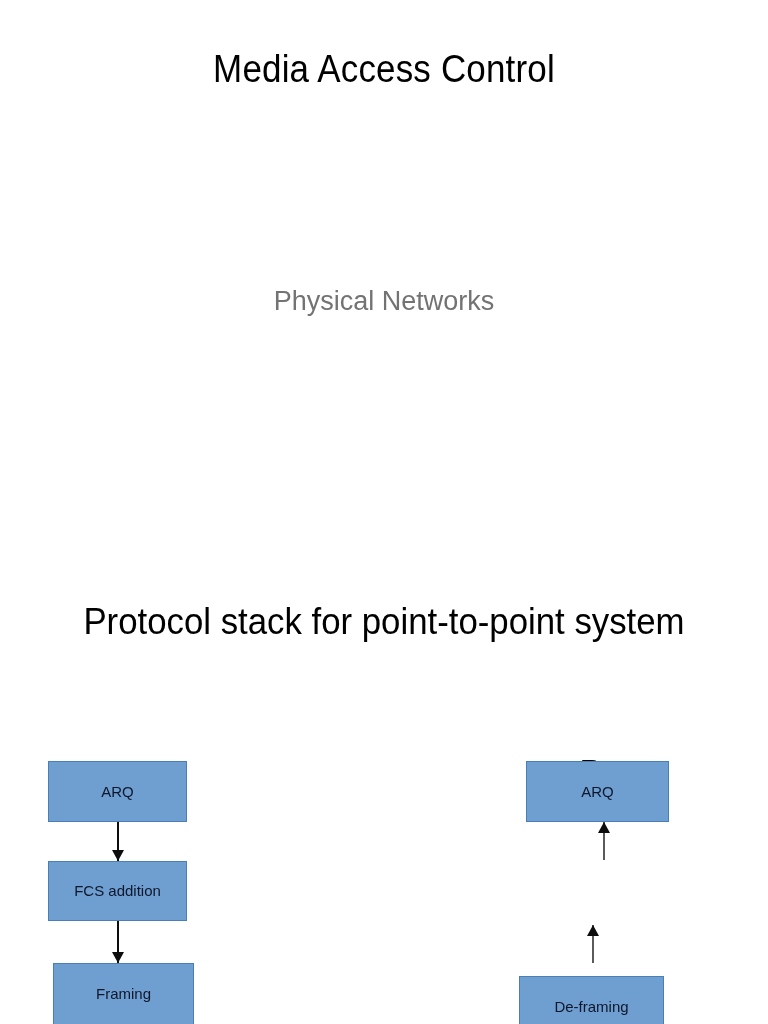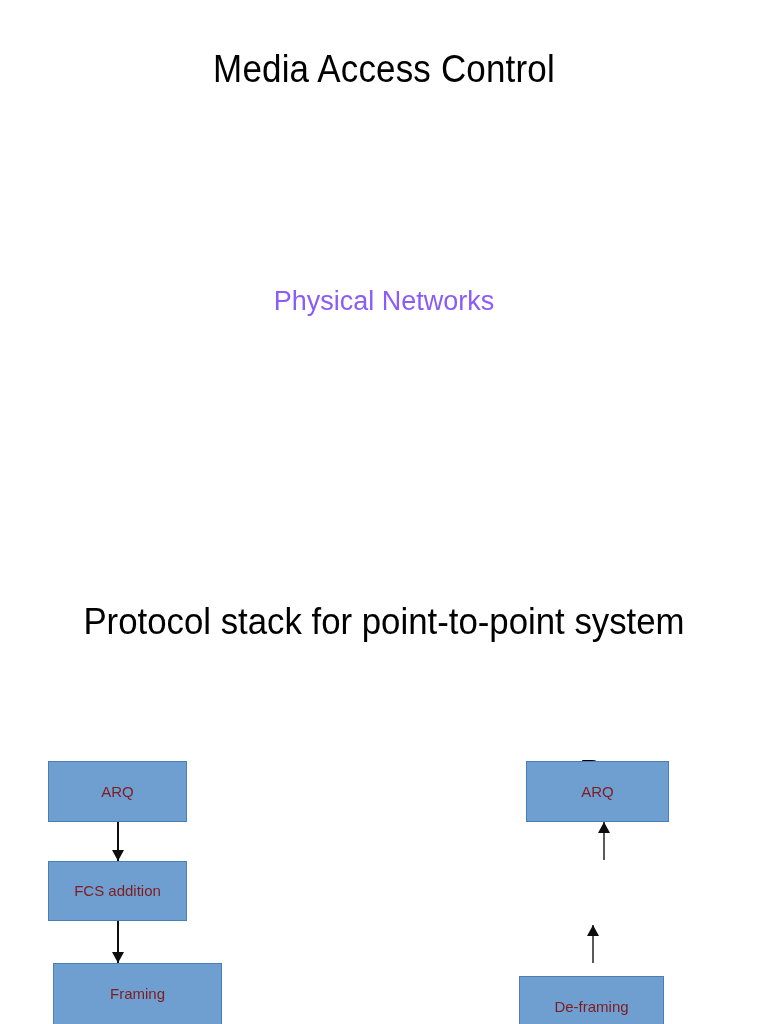--- a/index.html
+++ b/index.html
@@ -44,21 +44,21 @@
 
   .subtitle {
     position: absolute;
     left: 0;
     top: 283px;
     width: 768px;
     text-align: center;
     font-size: 27px;
     line-height: 36px;
     font-weight: normal;
-    color: #8b5cf6;
+    color: #737373;
     white-space: nowrap;
   }
 
   .section-heading {
     position: absolute;
     left: 40px;
     top: 598px;
     width: 688px;
     text-align: center;
     font-size: 37px;
@@ -95,29 +95,29 @@
   .node {
     position: absolute;
     box-sizing: border-box;
     background: #6f9ed1;
     border: 1px solid #4a7fb5;
     display: flex;
     align-items: center;
     justify-content: center;
     font-size: 15px;
     line-height: 18px;
-    color: #7f1d1d;
+    color: #0f172a;
     text-align: center;
     white-space: nowrap;
   }
 
   
   .node.tx-arq    { left: 48px;  top: 761px; width: 139px; height: 61px; }
   .node.tx-fcs    { left: 48px;  top: 861px; width: 139px; height: 60px; text-align: center; }
-  .node.tx-fram   { left: 53px;  top: 963px; width: 169px; height: 61px;
+  .node.tx-fram   { left: 53px;  top: 963px; width: 141px; height: 61px;
                     border-bottom: none; }
 
   
   .node.rx-arq    { left: 526px; top: 761px; width: 143px; height: 61px; }
   .node.rx-fcs    { left: 520px; top: 860px; width: 149px; height: 65px; }
   .node.rx-defram { left: 519px; top: 963px; width: 145px; height: 61px;
                     border-bottom: none; margin-top: 13px; }
 
   
   .arrow {

